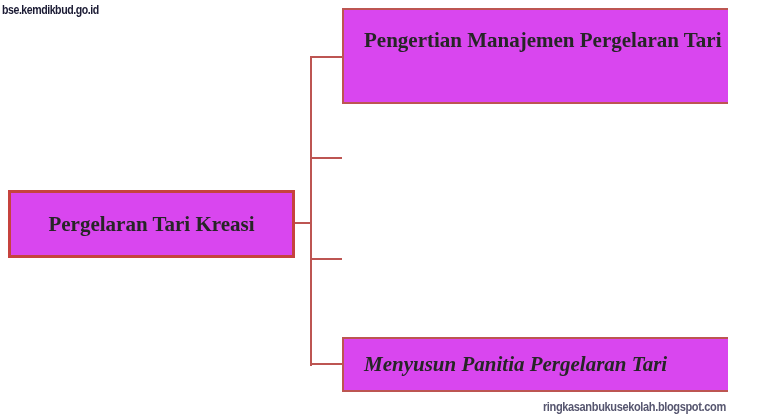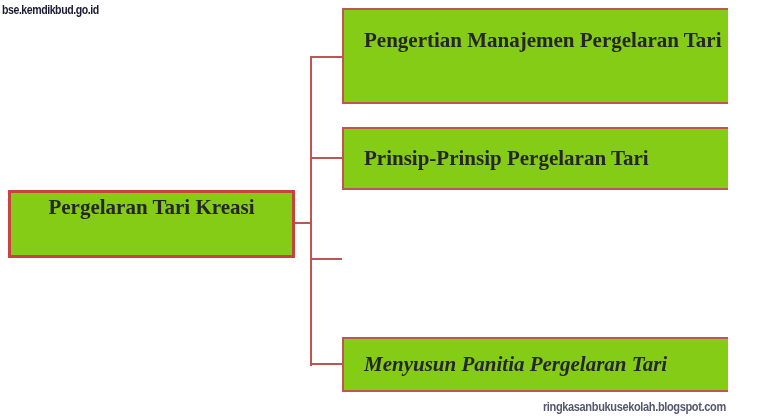--- a/index.html
+++ b/index.html
@@ -39,33 +39,34 @@
     color: #56566f;
     letter-spacing: -0.4px;
     transform-origin: right bottom;
     transform: scaleX(0.92);
   }
 
   
   .node {
     position: absolute;
     box-sizing: border-box;
-    background: #84cc16;
+    background: #d946ef;
     color: var(--text-color, #262626);
     font-weight: bold;
     font-size: 21px;
     line-height: 1.38;
   }
   .root-node {
     left: 8px;
     top: 190px;
     width: 287px;
     height: 68px;
     border: 3px solid var(--root-border, #c6433e);
     display: flex;
+    align-items: center;
     justify-content: center;
     text-align: center;
   }
   .branch-node {
     left: 342px;
     width: 408px;
     border: 2px solid var(--branch-border, #bd5552);
     padding: 0 20px;
   }
   .branch-node.single {
@@ -104,18 +105,17 @@
   <div class="connector conn-branch-2"></div>
   <div class="connector conn-branch-3"></div>
   <div class="connector conn-branch-4"></div>
 
   <div class="node root-node">
     <span>Pergelaran Tari Kreasi</span>
   </div>
 
   <div class="node branch-node box-1">Pengertian Manajemen Pergelaran Tari</div>
 
-  <div class="node branch-node single box-2">Prinsip-Prinsip Pergelaran Tari</div>
 
 
   <div class="node branch-node single box-4">Menyusun Panitia Pergelaran Tari</div>
 
 </div>
 
 </body></html>

